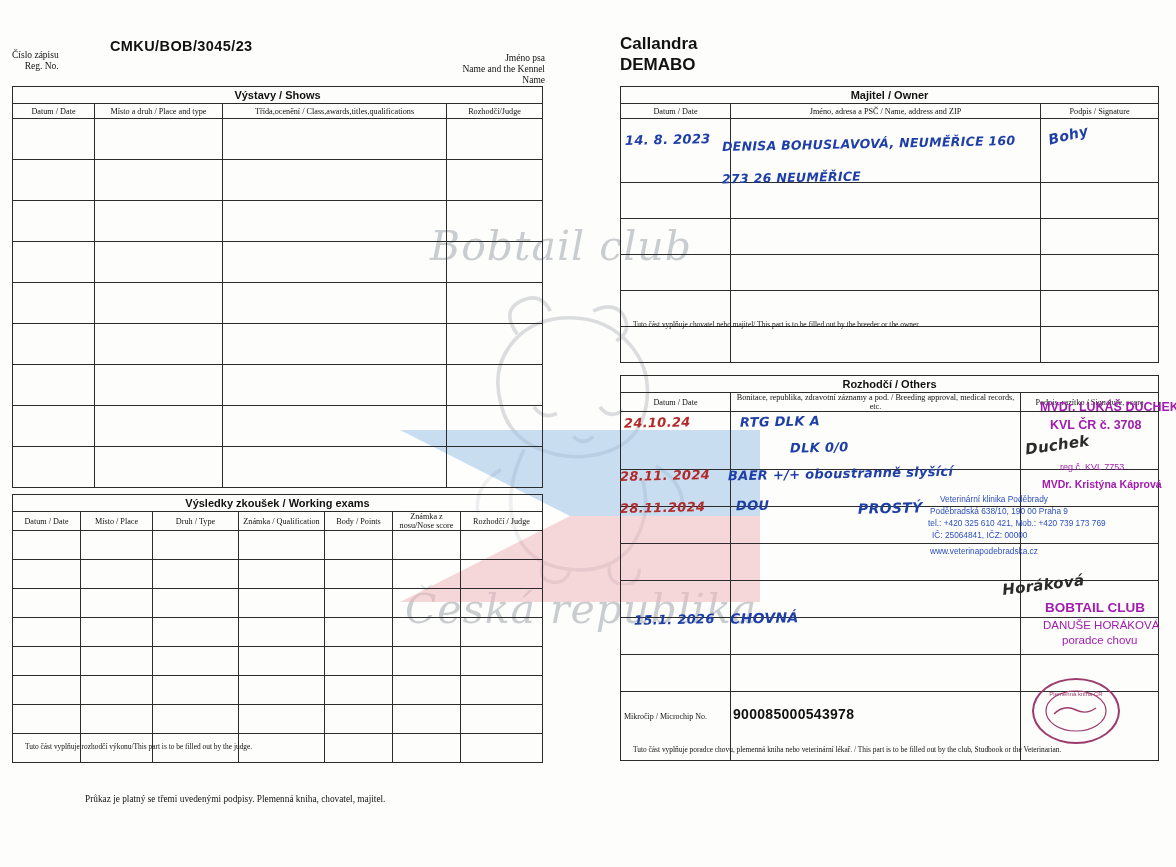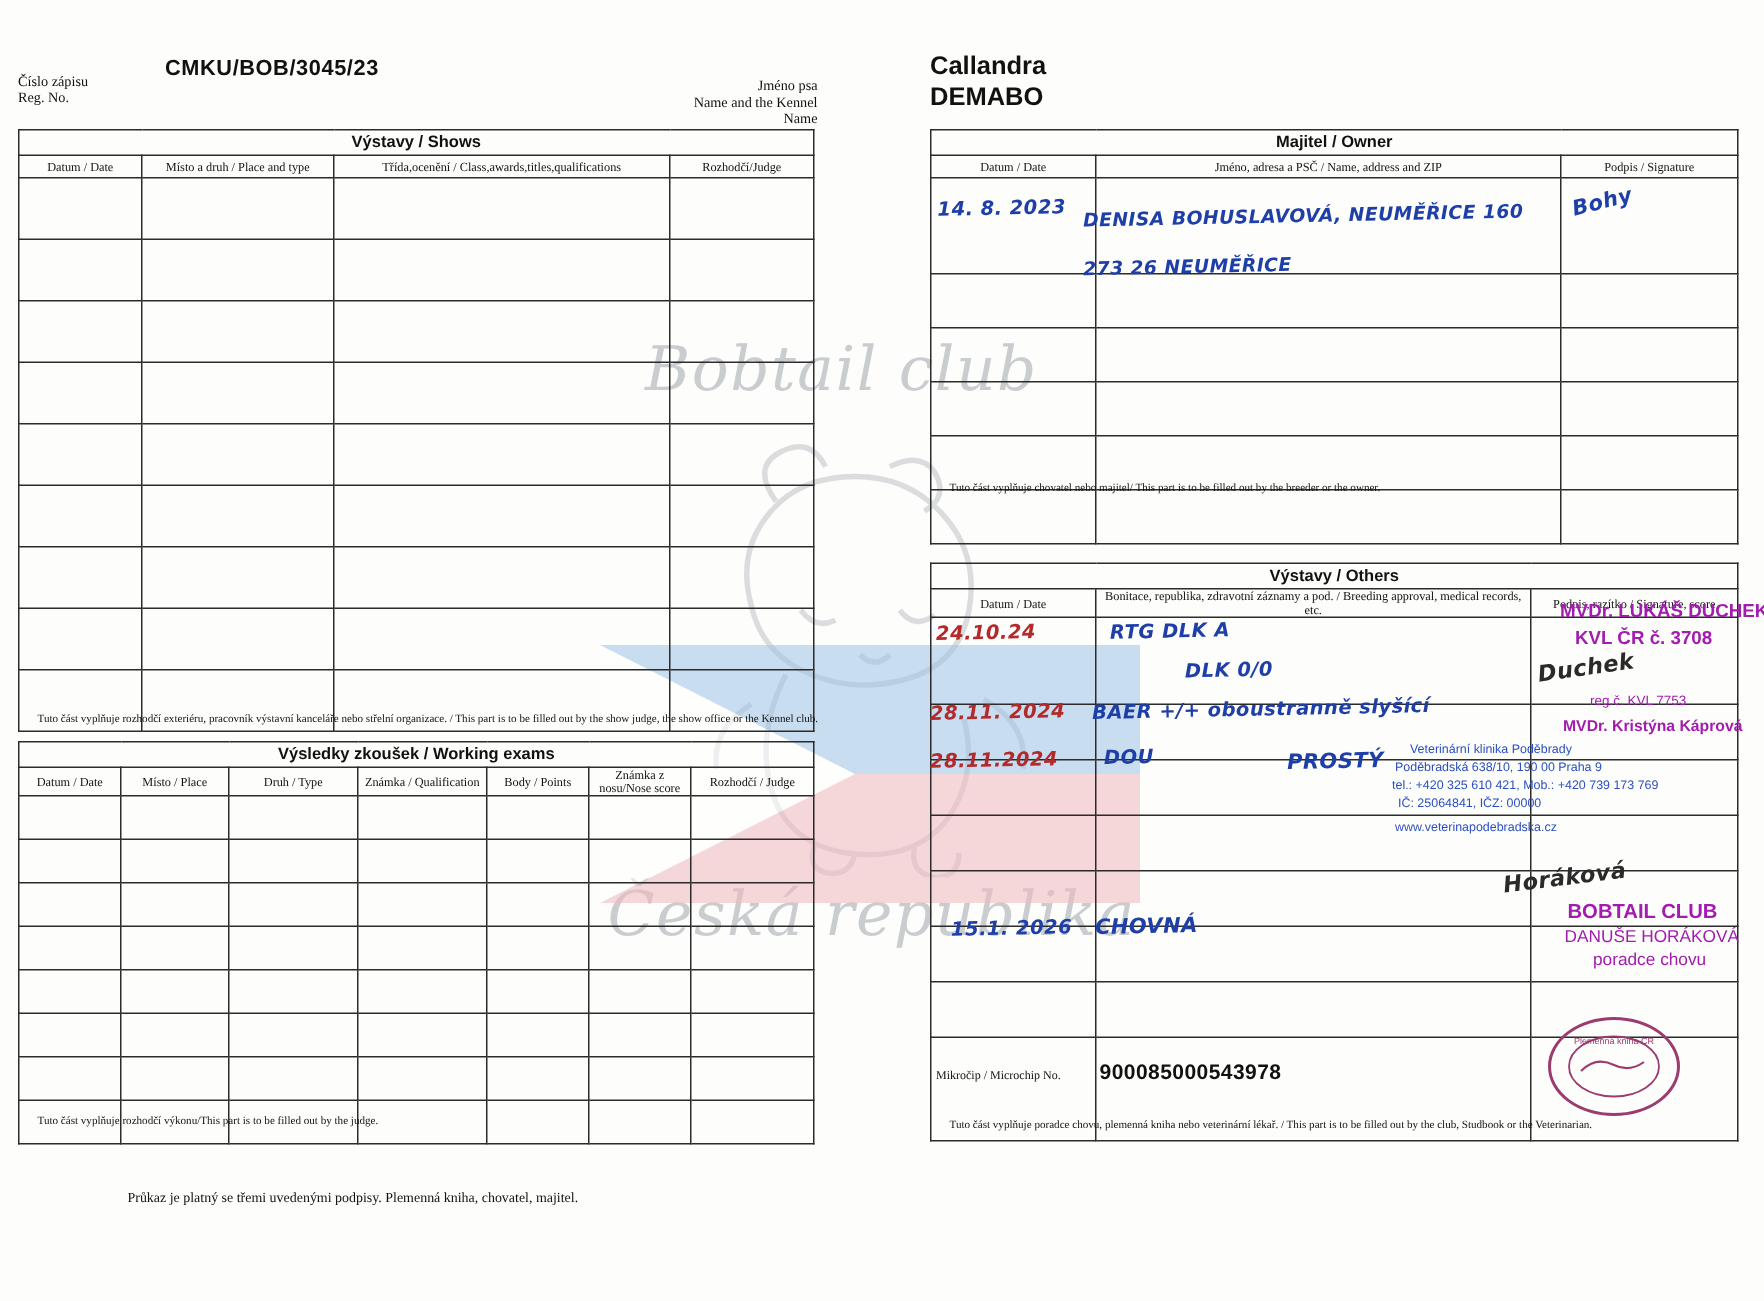--- a/index.html
+++ b/index.html
@@ -50,21 +50,21 @@
     opacity: .5;
   }
   .wm-flag {
     left: 400px; top: 420px;
     width: 360px; height: 200px;
     opacity: .55;
   }
   
   .reg-label {
     position: absolute; left: 12px; top: 50px;
-    font-size: 9.5px; line-height: 11px; color: #111;
+    font-size: 9.5px; line-height: 11px; color: #111; text-align: right;
   }
   .reg-number {
     position: absolute; left: 110px; top: 38px;
     font-size: 14.5px; font-weight: bold; letter-spacing: .4px;
     font-family: "Liberation Sans", sans-serif;
   }
   .dogname-label {
     position: absolute; left: 455px; top: 53px;
     font-size: 9.5px; line-height: 11px; text-align: right; width: 90px;
   }
@@ -255,21 +255,20 @@
           </tr>
       <tr>
             <td style="height:40px"></td>
             <td></td>
             <td></td>
             <td></td>
           </tr>
     </tbody>
       </table>
   </div>
-  <div class="note" style="left:14px; top:474px; width:528px;">Tuto část vyplňuje rozhodčí exteriéru, pracovník výstavní kanceláře nebo střelní organizace. / This part is to be filled out by the show judge, the show office or the Kennel club.</div>
 
   <div class="panel" style="left:12px; top:494px; width:530px;">
     <table class="grid">
       <colgroup>
         <col style="width:68px">
           <col style="width:72px">
           <col style="width:86px">
           <col style="width:86px">
           <col style="width:68px">
           <col style="width:68px">
@@ -424,21 +423,21 @@
 
   <div class="panel" style="left:620px; top:375px; width:538px;">
     <table class="grid">
       <colgroup>
         <col style="width:110px">
           <col style="width:290px">
           <col style="width:138px">
       </colgroup>
       <tbody>
           <tr>
-            <th class="title" colspan="3">Výstavy / Others</th>
+            <th class="title" colspan="3">Rozhodčí / Others</th>
           </tr>
       <tr>
         <th class="colhead">Datum / Date</th>
         <th class="colhead">Bonitace, republika, zdravotní záznamy a pod. / Breeding approval, medical records, etc.</th>
         <th class="colhead">Podpis, razítko / Signature, score</th>
       </tr>
       <tr>
             <td style="height:57px"></td>
             <td></td>
             <td></td>

